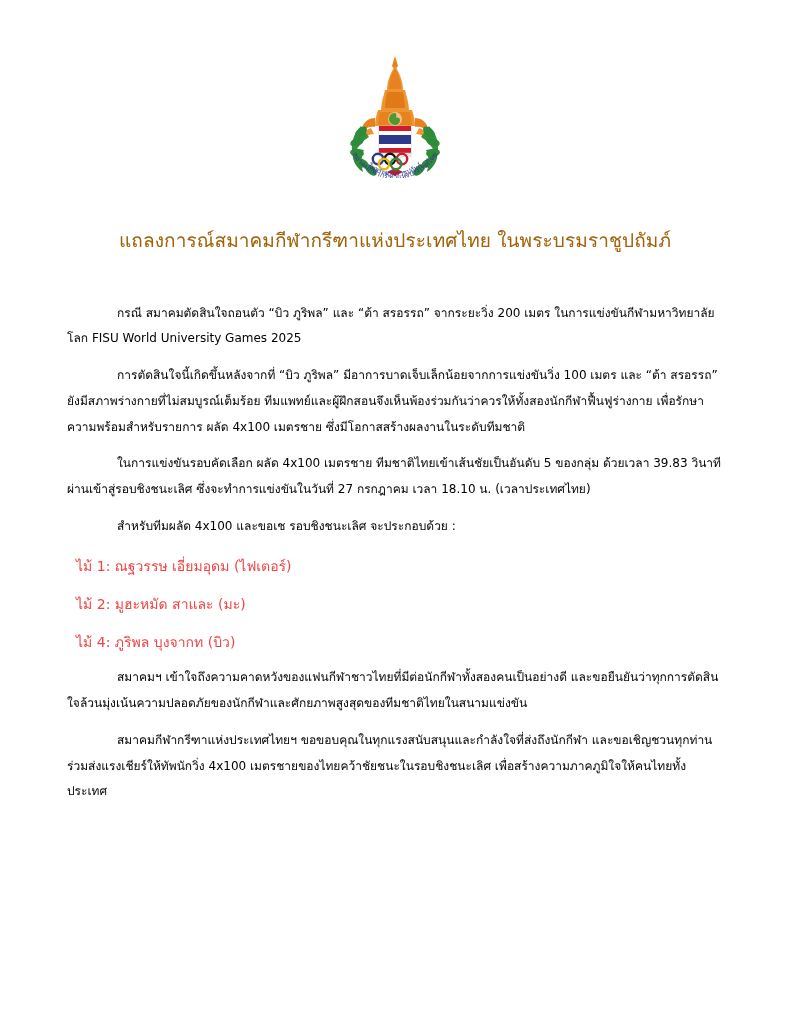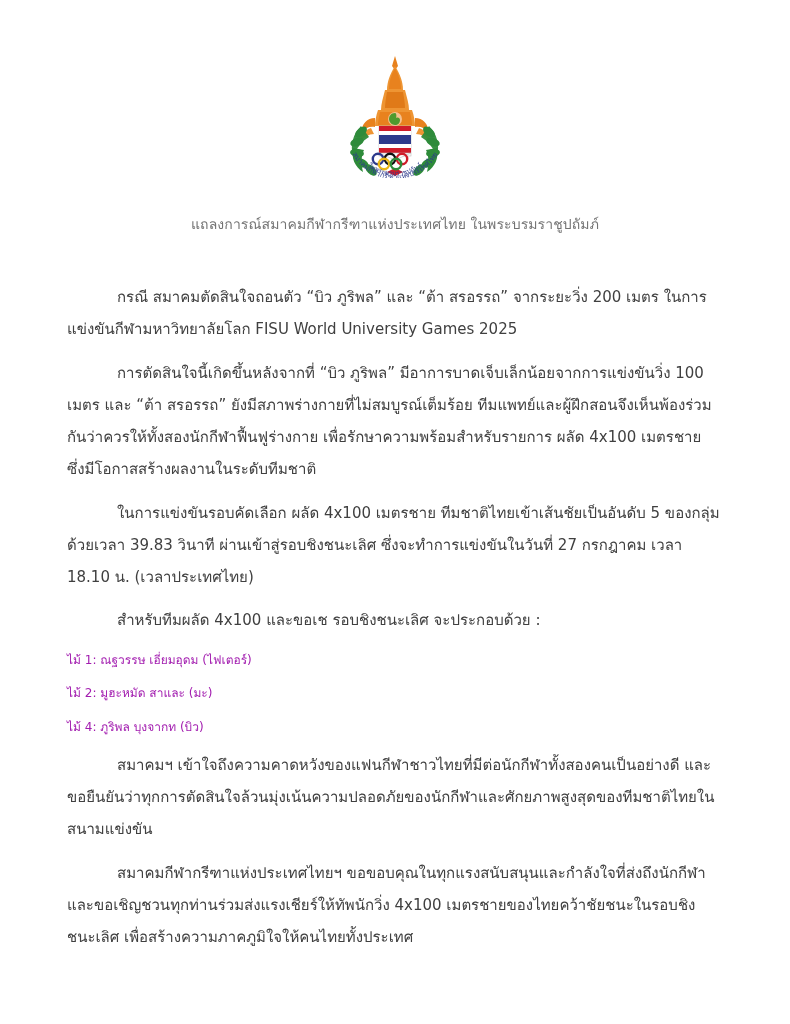--- a/index.html
+++ b/index.html
@@ -38,51 +38,51 @@
     position: relative;
   }
   .logo svg {
     display: block;
     width: 128px;
     height: 126px;
   }
 
   
   .doc-title {
-    margin-top: 36px;
+    margin-top: 48px;
     text-align: center;
-    font-size: 14px;
+    font-size: 19px;
     line-height: 1.5;
-    color: #737373;
+    color: #a16207;
     letter-spacing: 0.1px;
   }
 
   
   .body-wrap {
     margin-top: 46px;
     padding-left: 67px;
     padding-right: 68px;
   }
 
   p.para {
     margin: 0 0 11px 0;
-    font-size: 15px;
+    font-size: 12px;
     line-height: 2.15;
     text-align: left;
     text-indent: 50px;
-    color: #404040;
+    color: #000000;
     word-break: break-word;
   }
 
   p.listline {
-    margin: 0 0 8px 0;
-    font-size: 12px;
+    margin: 0 0 8px 9px;
+    font-size: 14px;
     line-height: 2.15;
     text-indent: 0;
-    color: #a21caf;
+    color: #ef4444;
   }
 
   .list-block {
     margin-top: 2px;
     margin-bottom: 6px;
   }
 </style>
 </head>
 <body>
 

